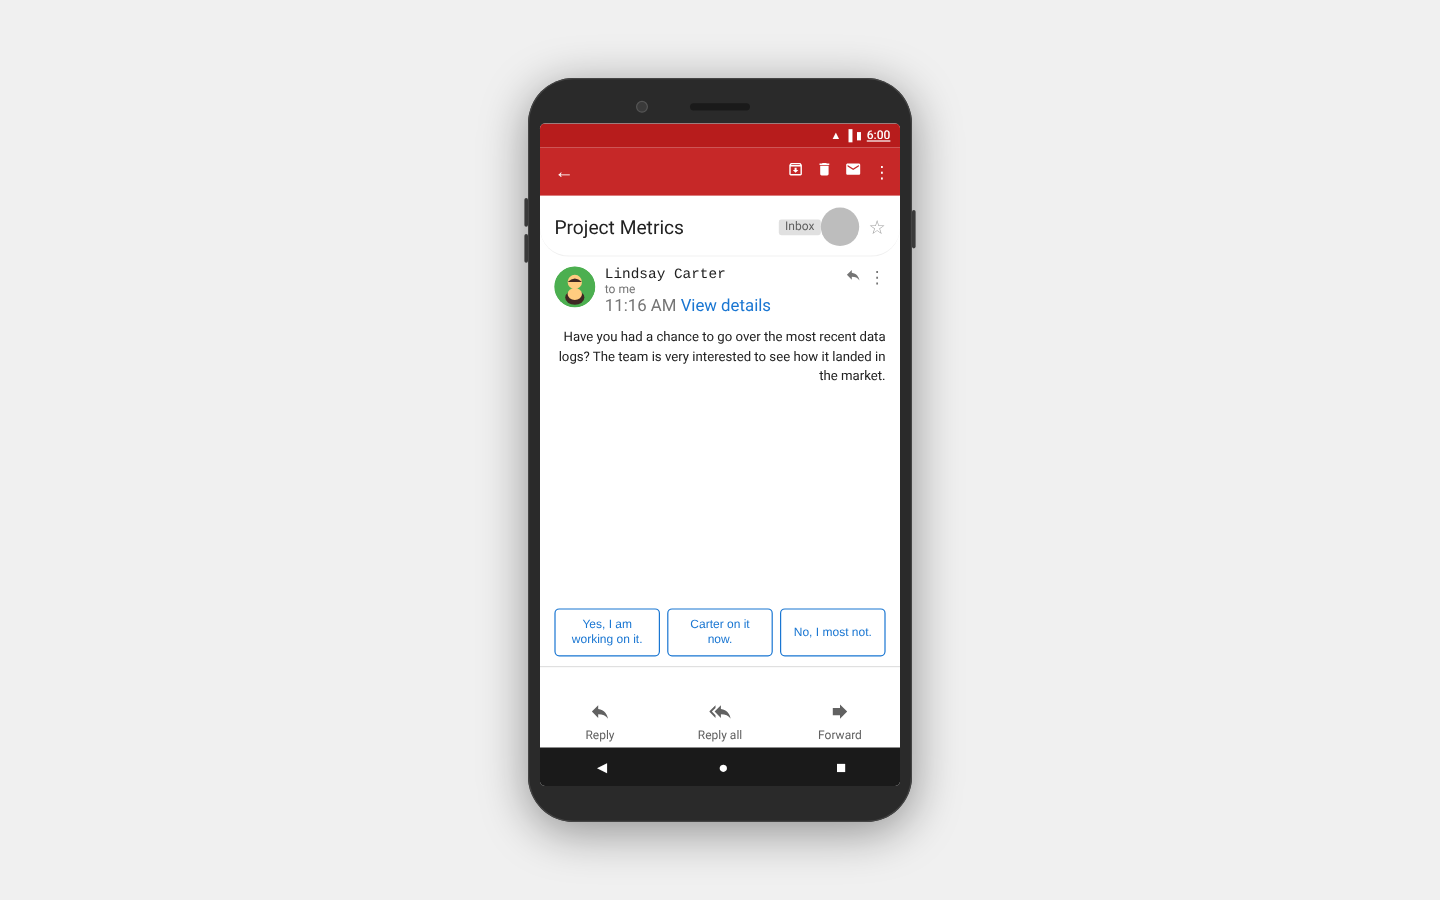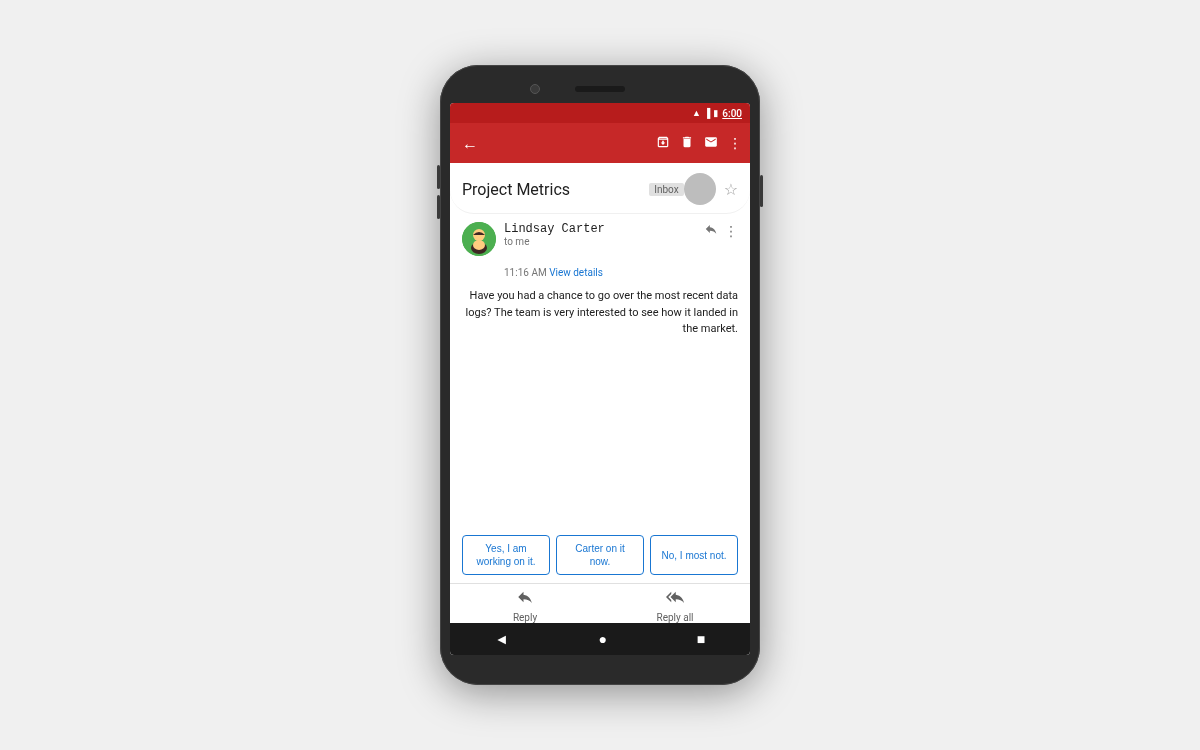--- a/index.html
+++ b/index.html
@@ -207,23 +207,22 @@
       color: #212121;
       font-family: Liberation Mono, monospace;
     }
 
     .sender-to {
       font-size: 10px;
       color: #757575;
     }
 
     .sender-time {
-      font-size: 10px;
+      font-size: 14px;
       color: #757575;
-      margin-top: 20px;
     }
 
     .sender-time .view-details {
       color: #1976d2;
       cursor: pointer;
     }
 
     .sender-actions {
       display: flex;
       gap: 6px;
@@ -261,23 +260,23 @@
       border-radius: 4px;
       cursor: pointer;
       text-align: center;
       line-height: 1.3;
       flex: 1;
     }
 
     
     .bottom-actions {
       border-top: 1px solid #e0e0e0;
-      height: 40px;
-      display: flex;
-      align-items: flex-start;
+      height: 68px;
+      display: flex;
+      align-items: flex-end;
       flex-shrink: 0;
       background: #fff;
     }
 
     .bottom-action {
       flex: 1;
       display: flex;
       flex-direction: column;
       align-items: center;
       justify-content: center;
@@ -460,20 +459,28 @@
         <span class="bottom-action-label">Reply</span>
       </div>
       <div class="bottom-action">
         <span class="bottom-action-icon">
           <svg width="18" height="18" viewBox="0 0 24 24" fill="#616161">
             <path d="M7 8V5l-7 7 7 7v-3l-4-4 4-4zm6 1V5l-7 7 7 7v-4.1c5 0 8.5 1.6 11 5.1-1-5-4-10-11-11z"></path>
           </svg>
         </span>
         <span class="bottom-action-label">Reply all</span>
       </div>
+      <div class="bottom-action">
+        <span class="bottom-action-icon">
+          <svg width="18" height="18" viewBox="0 0 24 24" fill="#616161">
+            <path d="M12 8V4l8 8-8 8v-4H4V8z"></path>
+          </svg>
+        </span>
+        <span class="bottom-action-label">Forward</span>
+      </div>
     </div>
 
     <div class="android-nav">
       <span class="nav-btn">◄</span>
       <span class="nav-btn">●</span>
       <span class="nav-btn">■</span>
     </div>
 
   </div>
 

